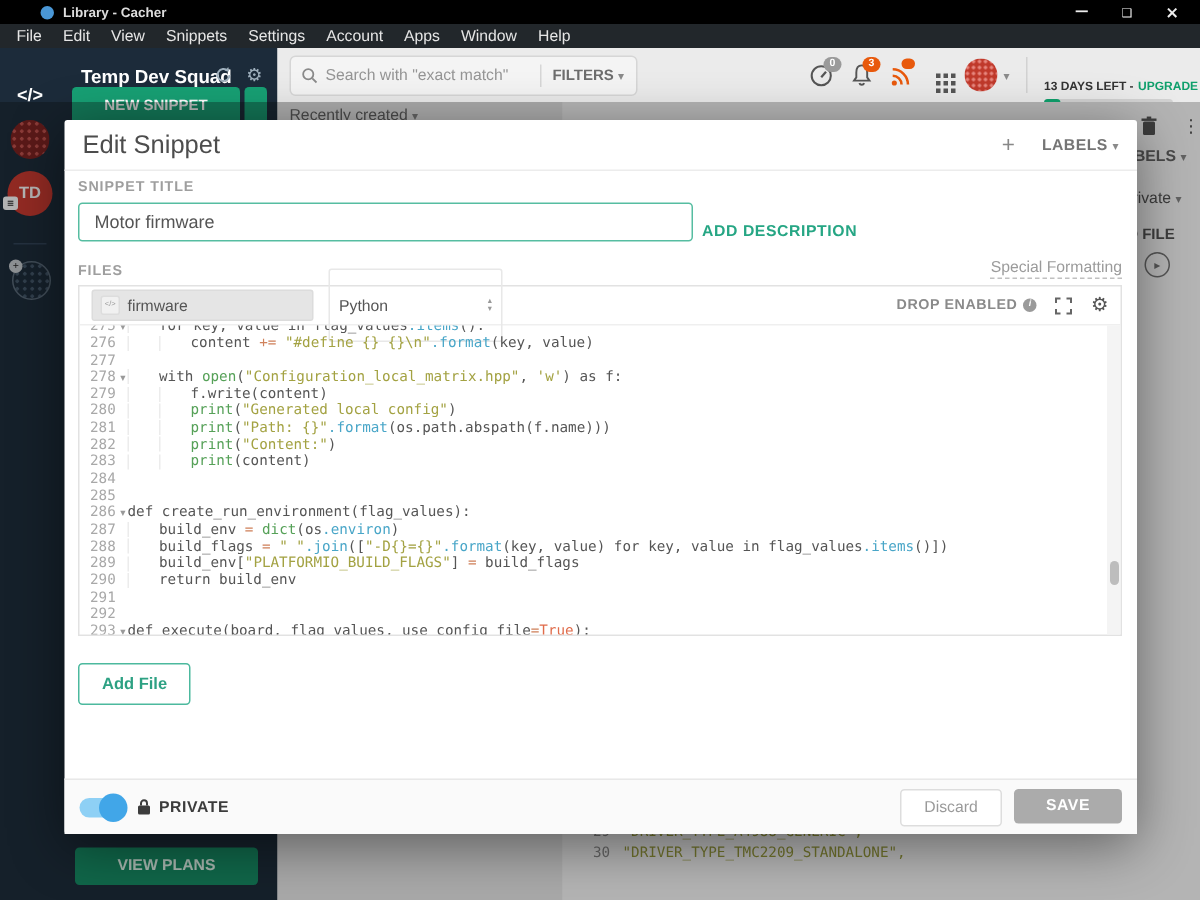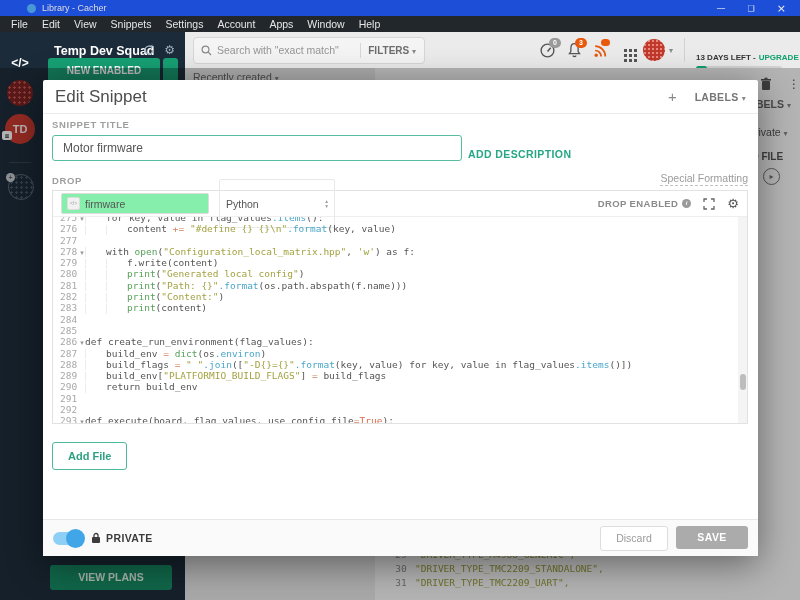--- a/index.html
+++ b/index.html
@@ -1,21 +1,21 @@
 <!DOCTYPE html>
 <html><head>
 <meta charset="utf-8">
 <style>
   html,body{margin:0;padding:0;}
   #screen{position:relative;width:800px;height:600px;overflow:hidden;background:#fff;
           font-family:"Liberation Sans",sans-serif;-webkit-font-smoothing:antialiased;}
   .glyph{font-family:"DejaVu Sans",sans-serif;}
   
-  .titlebar{position:absolute;top:0;left:0;right:0;height:16px;background:#1d4ed8;
-            display:flex;align-items:center;color:#ddd;font-size:9px;z-index:40;}
+  .titlebar{position:absolute;top:0;left:0;right:0;height:16px;background:#000000;
+            display:flex;align-items:center;color:#ddd;font-size:9px;z-index:40;font-weight:bold;}
   .app-dot{width:9px;height:9px;border-radius:50%;background:#4a97d6;margin:0 6px 0 27px;flex:none;}
   .win-controls{margin-left:auto;display:flex;gap:22px;margin-right:14px;color:#eee;font-size:9px;align-items:center;}
   .menubar{position:absolute;top:16px;left:0;right:0;height:16px;background:#22272b;
            display:flex;align-items:center;color:#e6e6e6;font-size:10.5px;padding-left:4px;z-index:40;}
   .menubar span{padding:0 7px;}
   
   .rail{position:absolute;top:32px;left:0;width:40px;bottom:0;background:#1c2b3a;z-index:5;}
   .rail-logo{position:absolute;top:24px;left:0;width:40px;text-align:center;color:#fff;font-weight:bold;font-size:12px;}
   .av1{position:absolute;top:48px;left:7px;width:26px;height:26px;border-radius:50%;background:#7e2220;
        background-image:radial-gradient(#c4524e 1px,transparent 1.2px);background-size:5px 5px;}
@@ -81,21 +81,21 @@
   .caret{color:#8a8a8a;font-size:8px;font-family:"DejaVu Sans",sans-serif;}
   .m-body{flex:1;padding:5px 10px 0 9px;position:relative;}
   .cap{font-size:9.5px;font-weight:bold;color:#9e9e9e;letter-spacing:.6px;}
   .title-input{margin-top:5px;width:388px;height:24px;border:1px solid #56bda1;border-radius:3px;
      display:flex;align-items:center;padding:0 10px;font-size:12px;color:#555;}
   .add-desc{position:absolute;top:34px;left:425px;color:#26a684;font-size:10.5px;font-weight:bold;letter-spacing:.4px;}
   .files-row{margin-top:11px;display:flex;align-items:flex-end;}
   .spfmt{margin-left:auto;font-size:10.5px;color:#9b9b9b;border-bottom:1px dashed #c0c0c0;padding-bottom:1px;}
   .fpanel{margin-top:4px;border:1px solid #e2e2e2;height:232px;position:relative;}
   .fphead{height:25px;border-bottom:1px solid #efefef;display:flex;align-items:center;padding:0 8px;gap:10px;}
-  .ftab{width:146px;height:19px;border:1px solid #dcdcdc;border-radius:2px;display:flex;align-items:center;background:#86efac;}
+  .ftab{width:146px;height:19px;border:1px solid #dcdcdc;border-radius:2px;display:flex;align-items:center;background:#e5e5e5;}
   .ftab .fic{width:11px;height:11px;background:#f1f1f1;border:1px solid #ddd;border-radius:2px;margin:0 5px;
      font-size:5px;color:#999;text-align:center;line-height:11px;flex:none;}
   .ftab .fname{font-size:10.5px;color:#555;}
   .langsel{width:102px;height:19px;border:1px solid #e8e8e8;border-radius:2px;display:flex;align-items:center;
      padding:14px 6px;font-size:10.5px;color:#555;}
   .stepper{margin-left:auto;display:flex;flex-direction:column;color:#999;font-size:5.5px;line-height:4.5px;}
   .fphead-right{margin-left:auto;display:flex;align-items:center;gap:12px;}
   .dropen{display:flex;align-items:center;gap:4px;color:#8a8a8a;font-size:9.5px;font-weight:bold;letter-spacing:.4px;}
   .gear{color:#555;font-size:13px;}
   
@@ -169,21 +169,21 @@
 
   <div class="team">
     <div class="team-title">Temp Dev Squad</div>
     <div class="team-icons">
       <svg width="12" height="12" viewBox="0 0 12 12">
         <path d="M10 6a4 4 0 1 1-1.1-2.75" fill="none" stroke="#9fb0bd" stroke-width="1.3"></path>
         <path d="M9.2 0.6 L9.8 3.6 L6.9 3.1 Z" fill="#9fb0bd"></path>
       </svg>
       <span class="glyph" style="font-size:12px;">⚙</span>
     </div>
-    <div class="new-snip">NEW ENABLED</div>
+    <div class="new-snip">NEW SNIPPET</div>
     <div class="new-snip-more"></div>
     <div class="view-plans">VIEW PLANS</div>
   </div>
 
   <div class="chead">
     <div class="search">
       <svg width="11" height="11" viewBox="0 0 11 11" style="margin-left:7px;flex:none;">
         <circle cx="4.5" cy="4.5" r="3.4" fill="none" stroke="#8a8a8a" stroke-width="1.2"></circle>
         <line x1="7.2" y1="7.2" x2="10" y2="10" stroke="#8a8a8a" stroke-width="1.2"></line>
       </svg>
@@ -260,24 +260,20 @@
     <span class="bg-item glyph play-circ" style="left:388px;top:100px;">▸</span>
     <div class="bgcode">
         <div class="bgrow">
           <span class="gut">29</span>
           <span class="str">"DRIVER_TYPE_A4988_GENERIC",</span>
         </div>
         <div class="bgrow">
           <span class="gut">30</span>
           <span class="str">"DRIVER_TYPE_TMC2209_STANDALONE",</span>
         </div>
-        <div class="bgrow">
-          <span class="gut">31</span>
-          <span class="str">"DRIVER_TYPE_TMC2209_UART",</span>
-        </div>
       </div>
   </div>
 
   <div class="overlay"></div>
 
   <div class="modal">
     <div class="m-head">
       <span class="m-title">Edit Snippet</span>
       <span class="m-head-right">
         <span class="plus">+</span>
@@ -288,21 +284,21 @@
     </div>
 
     <div class="m-body">
       <div class="cap">SNIPPET TITLE</div>
       <div class="title-input">
         <span>Motor firmware</span>
       </div>
       <span class="add-desc">ADD DESCRIPTION</span>
 
       <div class="files-row">
-        <span class="cap">DROP</span>
+        <span class="cap">FILES</span>
         <span class="spfmt">Special Formatting</span>
       </div>
 
       <div class="fpanel">
         <div class="fphead">
           <span class="ftab">
             <span class="fic">&lt;/&gt;</span>
             <span class="fname">firmware</span>
           </span>
           <span class="langsel">

